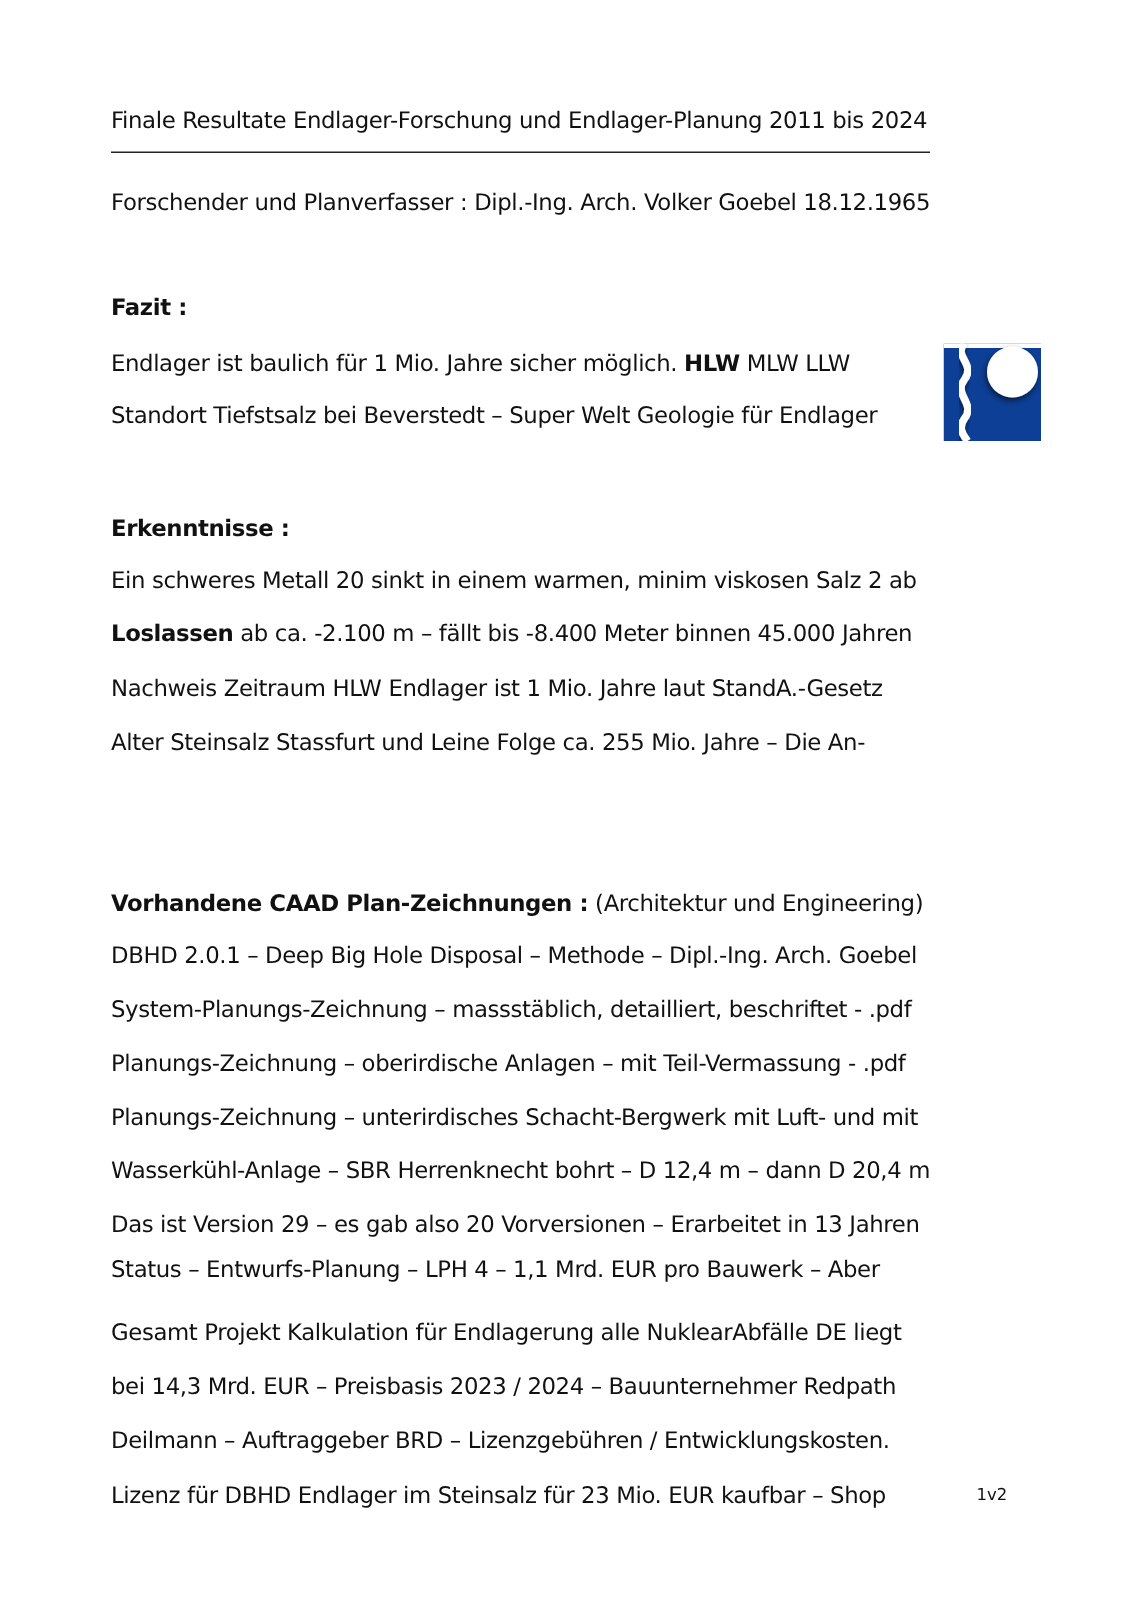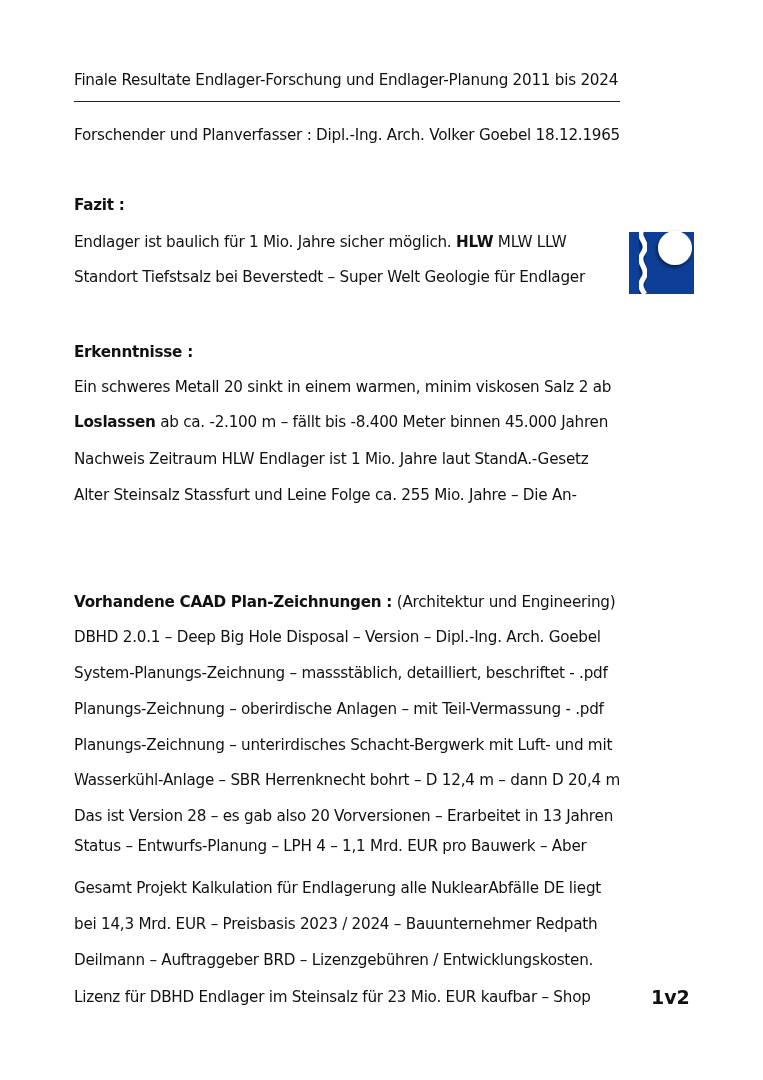--- a/index.html
+++ b/index.html
@@ -41,24 +41,23 @@
       position: absolute;
       left: 629px;
       top: 229px;
       width: 65px;
       height: 65px;
     }
     .page-num {
       position: absolute;
       left: 651px;
       top: 987px;
-      font-size: 19px;
+      font-size: 11px;
       line-height: 20px;
       white-space: nowrap;
-      font-weight: bold;
     }
   </style>
 </head>
 <body>
 
 <div class="page">
 
   <div class="line" style="top:70px">Finale Resultate Endlager-Forschung und Endlager-Planung 2011 bis 2024</div>
   <div class="rule"></div>
   <div class="line" style="top:125px">Forschender und Planverfasser : Dipl.-Ing. Arch. Volker Goebel 18.12.1965</div>
@@ -95,26 +94,26 @@
   <div class="line" style="top:377px">Ein schweres Metall 20 sinkt in einem warmen, minim viskosen Salz 2 ab</div>
   <div class="line" style="top:412px">
     <span class="bold">Loslassen</span><span> ab ca. -2.100 m – fällt bis -8.400 Meter binnen 45.000 Jahren</span>
   </div>
   <div class="line" style="top:449px">Nachweis Zeitraum HLW Endlager ist 1 Mio. Jahre laut StandA.-Gesetz</div>
   <div class="line" style="top:485px">Alter Steinsalz Stassfurt und Leine Folge ca. 255 Mio. Jahre – Die An-</div>
 
   <div class="line" style="top:592px">
     <span class="bold">Vorhandene CAAD Plan-Zeichnungen :</span><span> (Architektur und Engineering)</span>
   </div>
-  <div class="line" style="top:627px">DBHD 2.0.1 – Deep Big Hole Disposal – Version – Dipl.-Ing. Arch. Goebel</div>
+  <div class="line" style="top:627px">DBHD 2.0.1 – Deep Big Hole Disposal – Methode – Dipl.-Ing. Arch. Goebel</div>
   <div class="line" style="top:663px">System-Planungs-Zeichnung – massstäblich, detailliert, beschriftet - .pdf</div>
   <div class="line" style="top:699px">Planungs-Zeichnung – oberirdische Anlagen – mit Teil-Vermassung - .pdf</div>
   <div class="line" style="top:735px">Planungs-Zeichnung – unterirdisches Schacht-Bergwerk mit Luft- und mit</div>
   <div class="line" style="top:770px">Wasserkühl-Anlage – SBR Herrenknecht bohrt – D 12,4 m – dann D 20,4 m</div>
-  <div class="line" style="top:806px">Das ist Version 28 – es gab also 20 Vorversionen – Erarbeitet in 13 Jahren</div>
+  <div class="line" style="top:806px">Das ist Version 29 – es gab also 20 Vorversionen – Erarbeitet in 13 Jahren</div>
   <div class="line" style="top:836px">Status – Entwurfs-Planung – LPH 4 – 1,1 Mrd. EUR pro Bauwerk – Aber</div>
   <div class="line" style="top:878px">Gesamt Projekt Kalkulation für Endlagerung alle NuklearAbfälle DE liegt</div>
   <div class="line" style="top:914px">bei 14,3 Mrd. EUR – Preisbasis 2023 / 2024 – Bauunternehmer Redpath</div>
   <div class="line" style="top:950px">Deilmann – Auftraggeber BRD – Lizenzgebühren / Entwicklungskosten.</div>
   <div class="line" style="top:987px">Lizenz für DBHD Endlager im Steinsalz für 23 Mio. EUR kaufbar – Shop</div>
 
   <div class="page-num">1v2</div>
 </div>
 
 </body></html>

